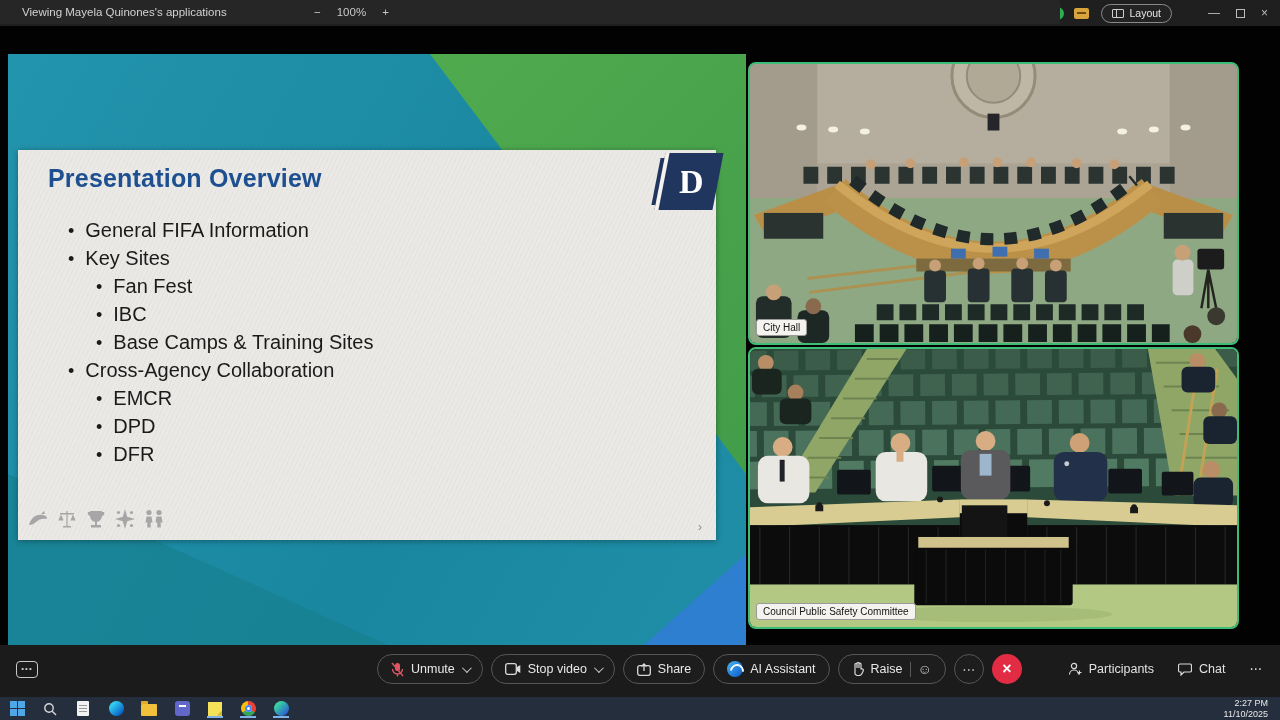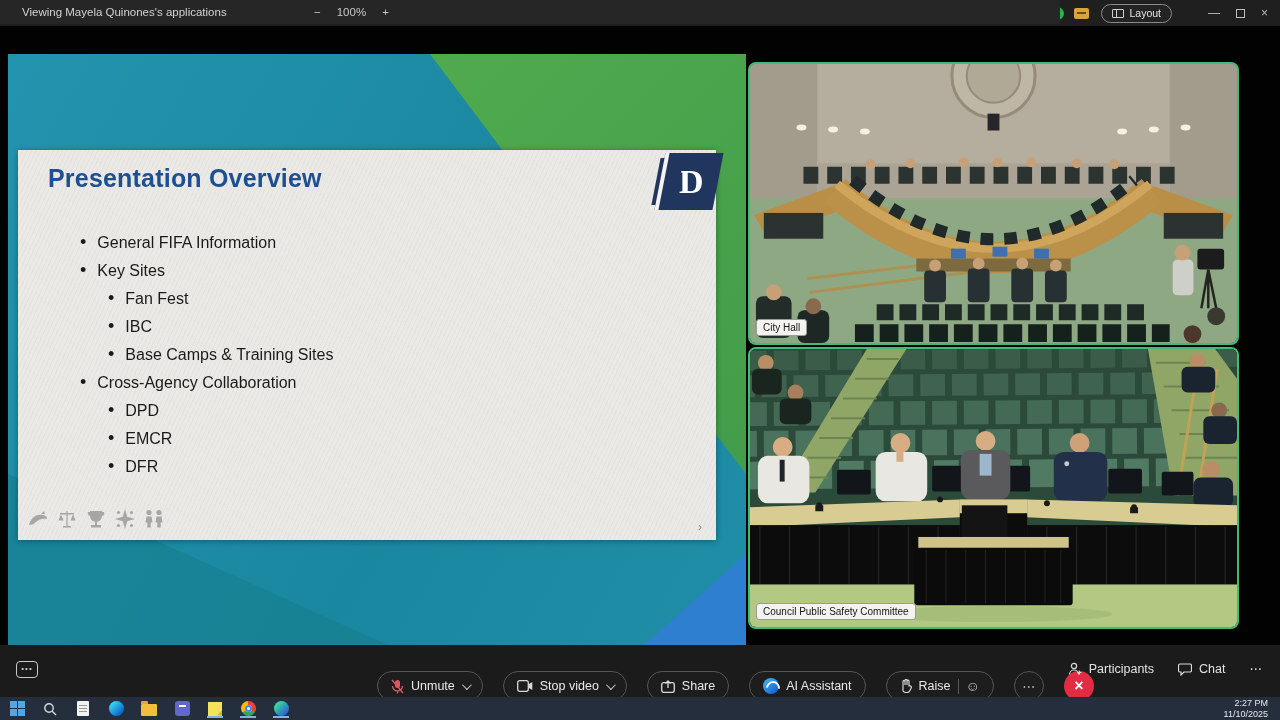--- a/index.html
+++ b/index.html
@@ -53,43 +53,43 @@
         background:repeating-linear-gradient(115deg,rgba(110,110,110,.05) 0 1px,transparent 1px 4px);}
   .slide-title{position:absolute;left:30px;top:14px;margin:0;font-size:25px;font-weight:bold;
                color:#1d4f91;letter-spacing:.2px;}
   .d-logo{position:absolute;right:-2px;top:3px;width:58px;height:57px;background:#21365f;
           transform:skewX(-11deg);border-left:4px solid #f4f3f0;box-shadow:-9px 0 0 -5px #21365f;
           display:flex;align-items:center;justify-content:center;}
   .d-logo .d{transform:skewX(11deg);color:#fff;font-weight:bold;font-size:34px;line-height:1;
              font-family:"Liberation Serif",serif;position:relative;}
   .d-leaf{position:absolute;left:7px;top:13px;width:9px;height:12px;background:#21365f;
           clip-path:polygon(50% 0,100% 55%,50% 100%,0 55%);}
-  .bullets{position:absolute;left:46px;top:62px;margin:16px;padding:0;list-style:none;
-           color:#1a1a1a;font-size:16px;}
+  .bullets{position:absolute;left:46px;top:62px;margin:4px;padding:0;list-style:none;
+           color:#1a1a1a;font-size:20px;}
   .bullets li{height:28px;line-height:28px;white-space:nowrap;}
   .bullets li::before{content:"•";margin-right:11px;font-size:18px;}
   .bullets li.l2{padding-left:28px;}
   .slide-ic-row{position:absolute;left:8px;top:358px;display:flex;gap:5px;}
   .slide-ic-row svg{display:block;}
   .next-glyph{position:absolute;right:14px;top:370px;color:#8f8f8f;font-size:12px;}
 
   
   .vtile{position:absolute;left:748px;width:491px;border:2px solid #3dbd78;border-radius:8px;
          overflow:hidden;background:#2a2a2a;}
   .v1{top:62px;height:283px;}
   .v2{top:347px;height:282px;}
   .vtile svg{display:block;width:100%;height:100%;}
   .vlabel{position:absolute;left:6px;bottom:7px;background:#f4f3f0;color:#141414;font-size:10px;
           padding:2px 6px;border-radius:3px;border:1px solid #9a9a9a;white-space:nowrap;}
 
   
   .controlbar{position:absolute;left:0;top:645px;width:1280px;height:52px;background:#1b1b1b;}
   .cc-btn{position:absolute;left:16px;top:16px;width:22px;height:17px;border:1.5px solid #c9c9c9;
           border-radius:4px;color:#c9c9c9;font-size:8px;line-height:14px;text-align:center;letter-spacing:1px;}
-  .ctl-group{position:absolute;left:377px;top:26px;display:flex;align-items:center;gap:20px;}
+  .ctl-group{position:absolute;left:377px;top:9px;display:flex;align-items:center;gap:8px;}
   .pill{display:flex;align-items:center;gap:7px;height:30px;border:1px solid #565656;border-radius:16px;
         padding:0 13px;color:#e8e8e8;font-size:12.5px;background:#1d1d1d;white-space:nowrap;}
   .chev{width:7px;height:7px;border-right:1.5px solid #c9c9c9;border-bottom:1.5px solid #c9c9c9;
         transform:rotate(45deg) translateY(-2px);}
   .pill-sep{width:1px;height:15px;background:#5a5a5a;}
   .smiley{font-size:14px;color:#d9d9d9;line-height:1;}
   .circle-btn{width:30px;height:30px;border-radius:50%;border:1px solid #565656;color:#d9d9d9;
               display:flex;align-items:center;justify-content:center;font-size:13px;background:#1d1d1d;}
   .leave-btn{width:30px;height:30px;border-radius:50%;background:#e22c44;border:none;color:#fff;
              display:flex;align-items:center;justify-content:center;font-size:16px;font-weight:bold;}
@@ -173,22 +173,22 @@
         <span class="d">D</span>
         <span class="d-leaf"></span>
       </div>
       <ul class="bullets">
         <li class="l1">General FIFA Information</li>
         <li class="l1">Key Sites</li>
         <li class="l2">Fan Fest</li>
         <li class="l2">IBC</li>
         <li class="l2">Base Camps &amp; Training Sites</li>
         <li class="l1">Cross-Agency Collaboration</li>
+        <li class="l2">EMCR</li>
         <li class="l2">DPD</li>
-        <li class="l2">EMCR</li>
         <li class="l2">DFR</li>
       </ul>
       <div class="slide-ic-row">
         <svg width="24" height="22" viewBox="0 0 22 22">
             <path d="M2,17 C4,9 10,6 16,7 C19,7.5 20,9 20,11 C16,10 12,11 9,14 C7,16 5,17 2,17 Z M14,6 l3,-3 1,3 Z" fill="#a6a6a6"></path>
           </svg>
         <svg width="24" height="22" viewBox="0 0 22 22">
             <path d="M10.4,3 h1.2 v15 h-1.2 Z M4,5 h14 v1.4 H4 Z M7,18 h8 v1.6 H7 Z" fill="#a6a6a6"></path>
             <path d="M5,6.5 l-2.6,6 h5.2 Z M17,6.5 l-2.6,6 h5.2 Z" fill="#a6a6a6"></path>
           </svg>

